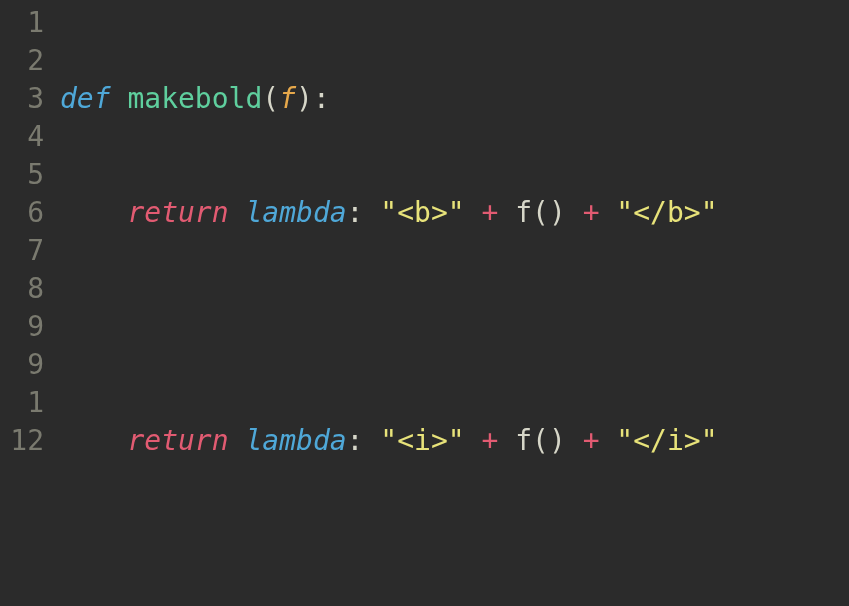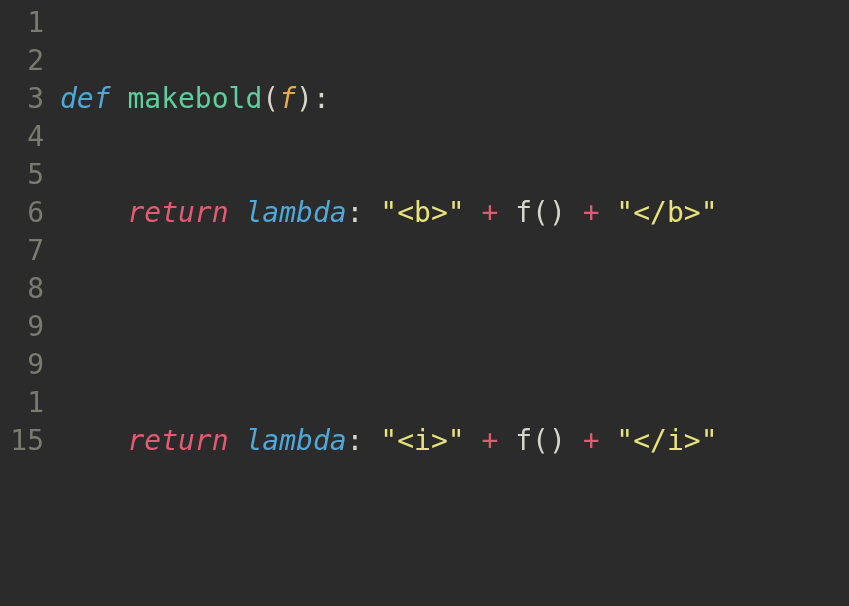--- a/index.html
+++ b/index.html
@@ -63,21 +63,21 @@
       <span class="ln">2</span>
       <span class="ln">3</span>
       <span class="ln">4</span>
       <span class="ln">5</span>
       <span class="ln">6</span>
       <span class="ln">7</span>
       <span class="ln">8</span>
       <span class="ln">9</span>
       <span class="ln">9</span>
       <span class="ln">1</span>
-      <span class="ln">15</span>
+      <span class="ln">12</span>
     </div>
     <div class="code">
       <span class="line"><span class="kw">def</span><span class="punc"> </span><span class="fn">makebold</span><span class="punc">(</span><span class="param">f</span><span class="punc">)</span><span class="punc">:</span></span>
       <span class="line"><span>    </span><span class="ret">return</span><span> </span><span class="kw">lambda</span><span class="punc">:</span><span> </span><span class="str">"&lt;b&gt;"</span><span> </span><span class="op">+</span><span> </span><span class="punc">f</span><span class="punc">(</span><span class="punc">)</span><span> </span><span class="op">+</span><span> </span><span class="str">"&lt;/b&gt;"</span></span>
       <span class="line"><span></span></span>
       <span class="line"><span>    </span><span class="ret">return</span><span> </span><span class="kw">lambda</span><span class="punc">:</span><span> </span><span class="str">"&lt;i&gt;"</span><span> </span><span class="op">+</span><span> </span><span class="punc">f</span><span class="punc">(</span><span class="punc">)</span><span> </span><span class="op">+</span><span> </span><span class="str">"&lt;/i&gt;"</span></span>
       
       
       
       

